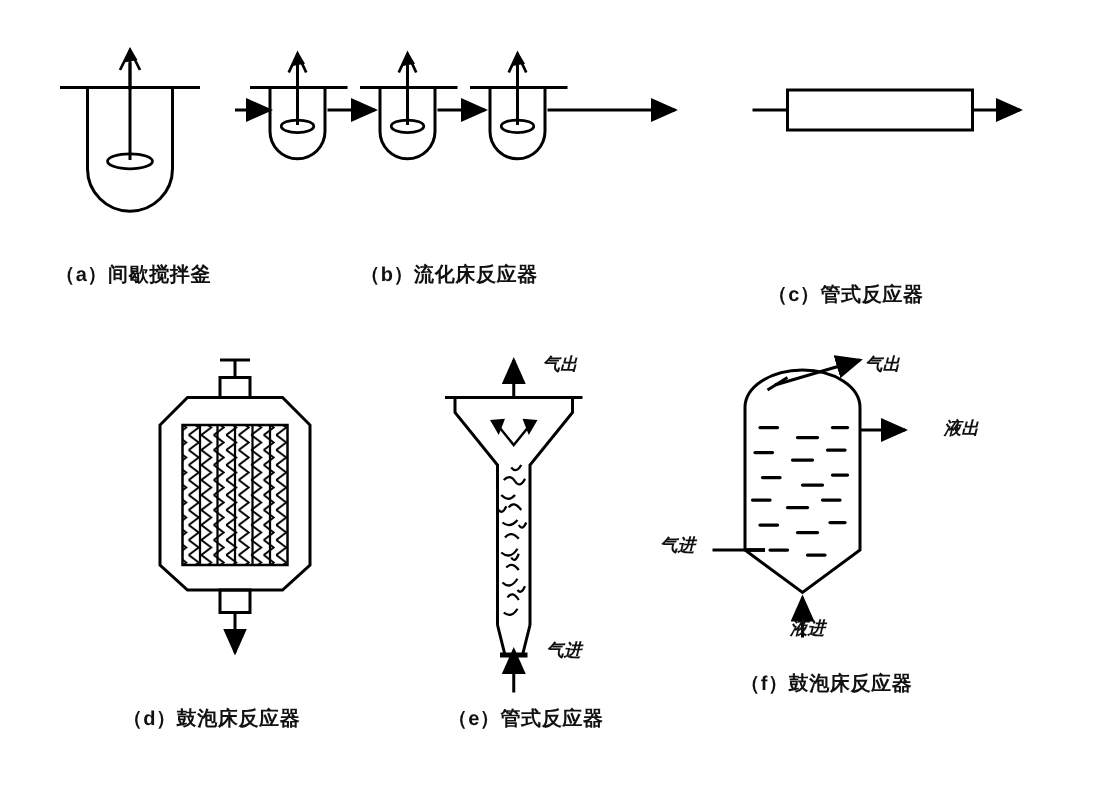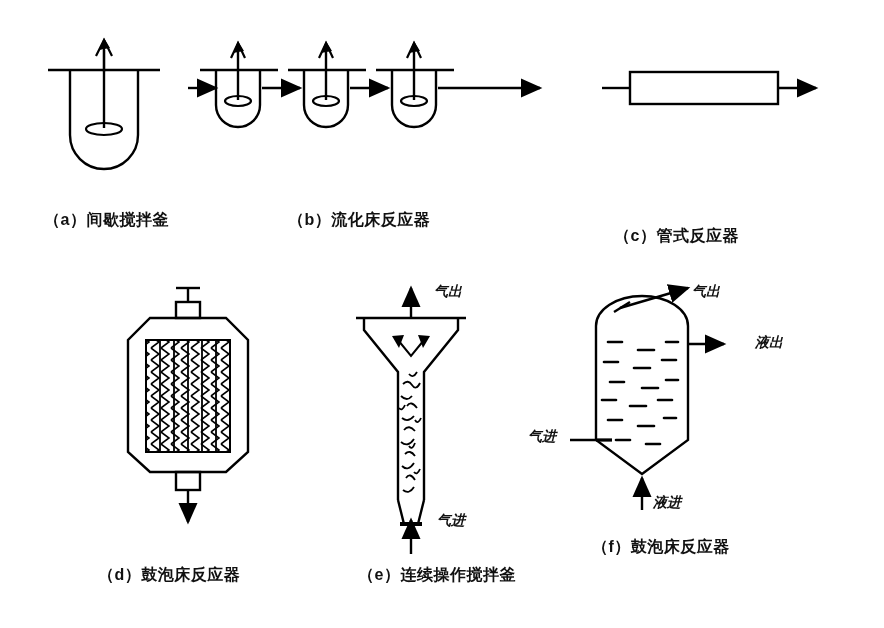--- a/index.html
+++ b/index.html
@@ -43,21 +43,21 @@
   #cap-c { left: 614px; top: 210px; margin-top: 16px; }
   #cap-d { left: 98px;  top: 565px; }
   #cap-e { left: 358px; top: 565px; }
   #cap-f { left: 592px; top: 537px; }
   
   #lbl-e-gasout { left: 434px; top: 283px; }
   #lbl-e-gasin  { left: 437px; top: 512px; }
   #lbl-f-gasout { left: 692px; top: 283px; }
   #lbl-f-liqout { left: 728px; top: 334px; margin-left: 27px; }
   #lbl-f-gasin  { left: 528px; top: 428px; }
-  #lbl-f-liqin  { left: 653px; top: 494px; }
+  #lbl-f-liqin  { left: 632px; top: 494px; }
 </style>
 </head>
 <body>
 
 <svg class="figure-canvas" viewBox="0 0 884 628" xmlns="http://www.w3.org/2000/svg">
   <defs>
     <marker id="arrow" markerWidth="10" markerHeight="10" refX="8" refY="4" orient="auto">
       <path d="M0,0 L9,4 L0,8 z" fill="#000"></path>
     </marker>
     <pattern id="packing" width="10" height="12" patternUnits="userSpaceOnUse">
@@ -211,21 +211,21 @@
       </g>
     </g>
 
   </g>
 </svg>
 
 <div class="caption" id="cap-a">（a）间歇搅拌釜</div>
 <div class="caption" id="cap-b">（b）流化床反应器</div>
 <div class="caption" id="cap-c">（c）管式反应器</div>
 <div class="caption" id="cap-d">（d）鼓泡床反应器</div>
-<div class="caption" id="cap-e">（e）连续操作搅拌釜</div>
+<div class="caption" id="cap-e">（e）管式反应器</div>
 <div class="caption" id="cap-f">（f）鼓泡床反应器</div>
 
 <div class="label" id="lbl-e-gasout">气出</div>
 <div class="label" id="lbl-e-gasin">气进</div>
 <div class="label" id="lbl-f-gasout">气出</div>
 <div class="label" id="lbl-f-liqout">液出</div>
 <div class="label" id="lbl-f-gasin">气进</div>
 <div class="label" id="lbl-f-liqin">液进</div>
 
 </body></html>

